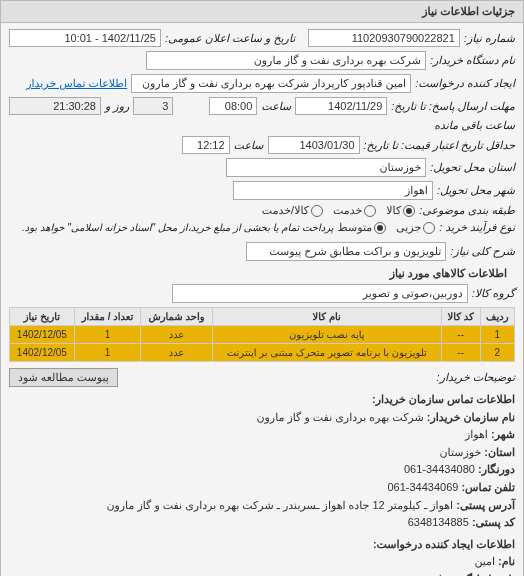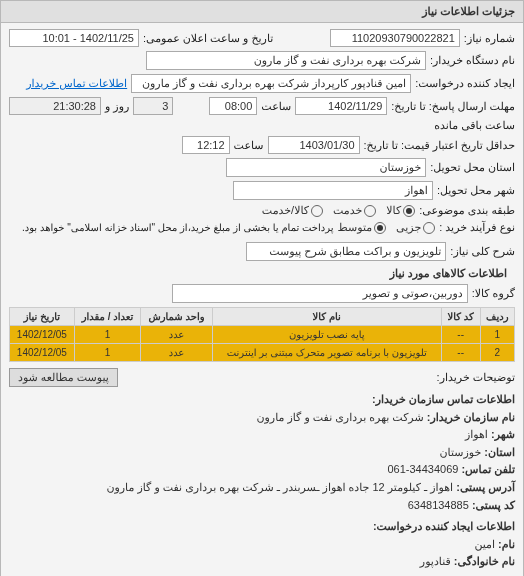--- a/index.html
+++ b/index.html
@@ -1,23 +1,23 @@
 <!DOCTYPE html>
 <html dir="rtl" lang="fa"><head>
 <meta charset="utf-8">
 <style>
 * { box-sizing: border-box; margin: 0; padding: 0; }
 body { font-family: Tahoma, Arial, sans-serif; font-size: 11px; background: #ececec; color: #333; width: 524px; height: 576px; overflow: hidden; direction: rtl; }
 .panel { border: 1px solid #b8b8b8; background: #f4f4f4; }
 .panel-header { background: #e0e0e0; border-bottom: 1px solid #b8b8b8; padding: 4px 8px; font-weight: bold; font-size: 11px; }
 .panel-body { padding: 6px 8px; }
 .row { display: flex; align-items: center; margin-bottom: 4px; gap: 4px; flex-wrap: wrap; }
-.label { font-size: 11px; color: #222; white-space: nowrap; }
+.label { font-size: 11px; color: #222; white-space: nowrap; font-style: italic; }
 .field { background: #fff; border: 1px solid #aaa; padding: 2px 4px; font-size: 11px; min-height: 18px; display: inline-block; }
-.field.w1 { width: 130px; }
+.field.w1 { width: 152px; }
 .field.w2 { width: 200px; }
 .field.w3 { width: 280px; }
 .field.w4 { width: 48px; }
 .field.w5 { width: 92px; }
 .field.w6 { width: 40px; }
 .field.ro { background: #eee; }
 .link { color: #0066cc; text-decoration: underline; cursor: pointer; font-size: 11px; }
 .radio-group { display: inline-flex; gap: 10px; align-items: center; }
 .radio-item { display: inline-flex; align-items: center; gap: 2px; }
 .radio { width: 12px; height: 12px; border: 1px solid #666; border-radius: 50%; display: inline-block; position: relative; }
@@ -177,20 +177,24 @@
       </div>
       <div>
         <span class="bold">شهر:</span>
         <span>اهواز</span>
       </div>
       <div>
         <span class="bold">استان:</span>
         <span>خوزستان</span>
       </div>
       <div>
+        <span class="bold">دورنگار:</span>
+        <span>34434080-061</span>
+      </div>
+      <div>
         <span class="bold">تلفن تماس:</span>
         <span>34434069-061</span>
       </div>
       <div>
         <span class="bold">آدرس پستی:</span>
         <span>اهواز ـ کیلومتر 12 جاده اهواز ـسربندر ـ شرکت بهره برداری نفت و گاز مارون</span>
       </div>
       <div>
         <span class="bold">کد پستی:</span>
         <span>6348134885</span>

